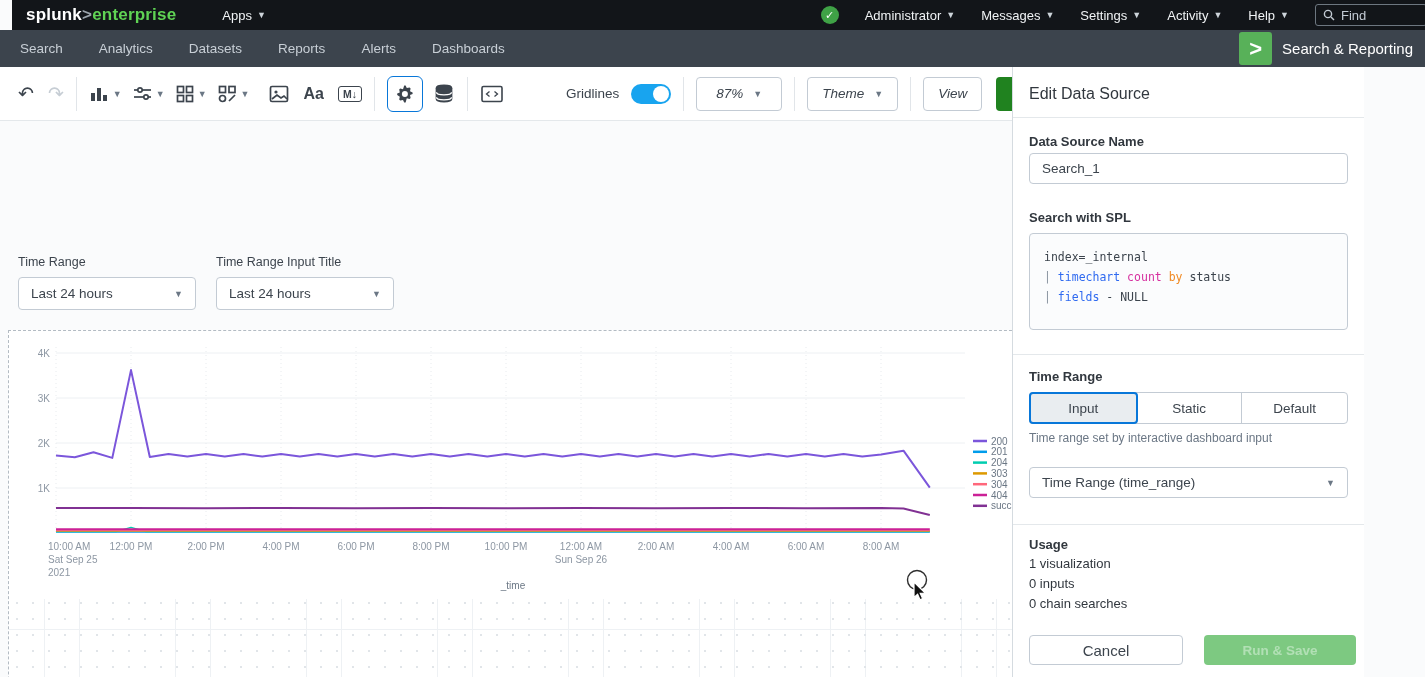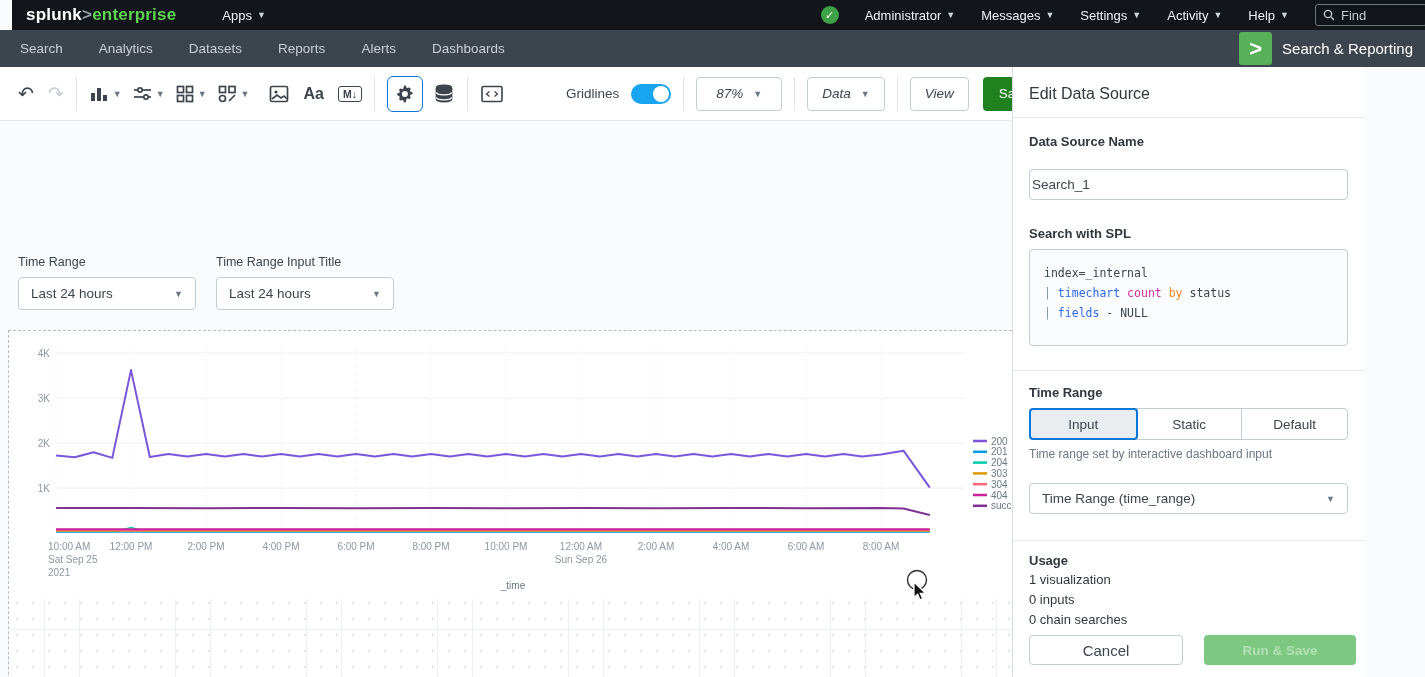--- a/index.html
+++ b/index.html
@@ -78,22 +78,22 @@
       repeating-linear-gradient(0deg, transparent 0 29px, #eef1f4 29px 30px, transparent 30px 64px, #eef1f4 64px 65px, transparent 65px 130px);
     background-size:16px 16px, auto, auto; }
   .chart-wrap { position:absolute; left:4px; top:6px; width:1040px; height:262px; background:#fff; }
 
   
   .panel { position:absolute; left:1012px; top:67px; width:352px; height:610px; background:#fff;
     border-left:1px solid #d5dbe0; padding:18px 16px 0 16px; z-index:25; }
   .panel-title { font-size:16px; color:#31373e; }
   .panel hr { border:none; border-top:1px solid #e4e8eb; margin:14px -16px 0 -16px; }
   .fld-label { font-size:13px; font-weight:bold; color:#31373e; margin-top:16px; }
-  .text-input { margin-top:20px; width:100%; height:31px; border:1px solid #c3cbd4; border-radius:4px;
-    padding:0 2px; font-size:13.5px; color:#3c444d; background:#fff; outline:none;
+  .text-input { margin-top:4px; width:100%; height:31px; border:1px solid #c3cbd4; border-radius:4px;
+    padding:0 12px; font-size:13.5px; color:#3c444d; background:#fff; outline:none;
     font-family:"Liberation Sans",sans-serif; }
   .spl-box { margin-top:8px; width:100%; height:97px; border:1px solid #c3cbd4; border-radius:4px;
     background:#fbfcfd; padding:13px 14px; font-family:"DejaVu Sans Mono", monospace;
     font-size:11.5px; line-height:20px; color:#3c444d; cursor:text; }
   .spl-pipe { color:#8a94a0; }
   .spl-command { color:#2f6af0; }
   .spl-func { color:#d6309f; }
   .spl-keyword { color:#f08a24; }
   .spl-plain { color:#3c444d; }
   .seg { margin-top:8px; display:flex; width:100%; height:32px; border:1px solid #c3cbd4;
@@ -258,21 +258,21 @@
           <div class="knob"></div>
         </div>
     </div>
     <div class="tdiv"></div>
     <div class="tool-btn" style="min-width:86px;">
       <span>87%</span>
         <span class="dcaret">▼</span>
     </div>
     <div class="tdiv"></div>
     <div class="tool-btn">
-      <span>Data</span>
+      <span>Theme</span>
         <span class="dcaret">▼</span>
     </div>
     <div class="tdiv"></div>
     <div class="tool-btn">
         <span>View</span>
       </div>
     <div class="save-btn" style="margin-left:14px;">
         <span>Save</span>
       </div>
   </div>

